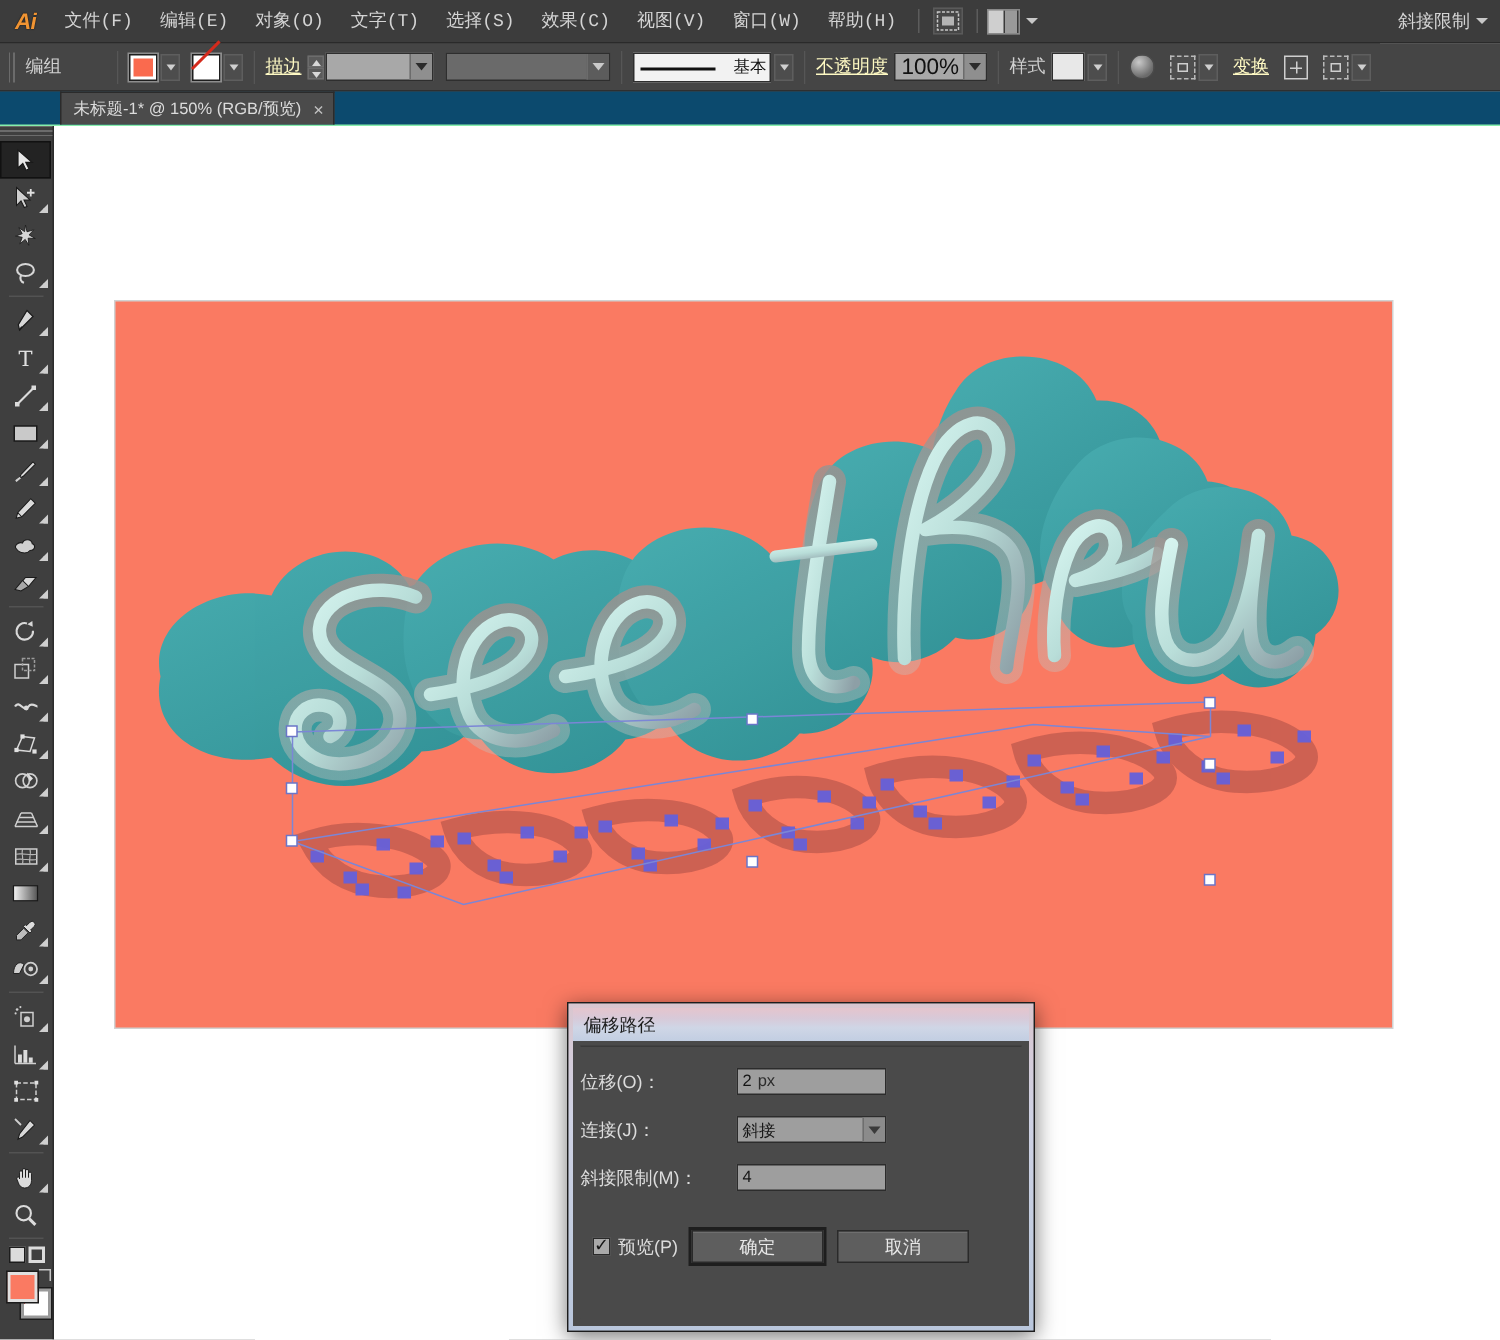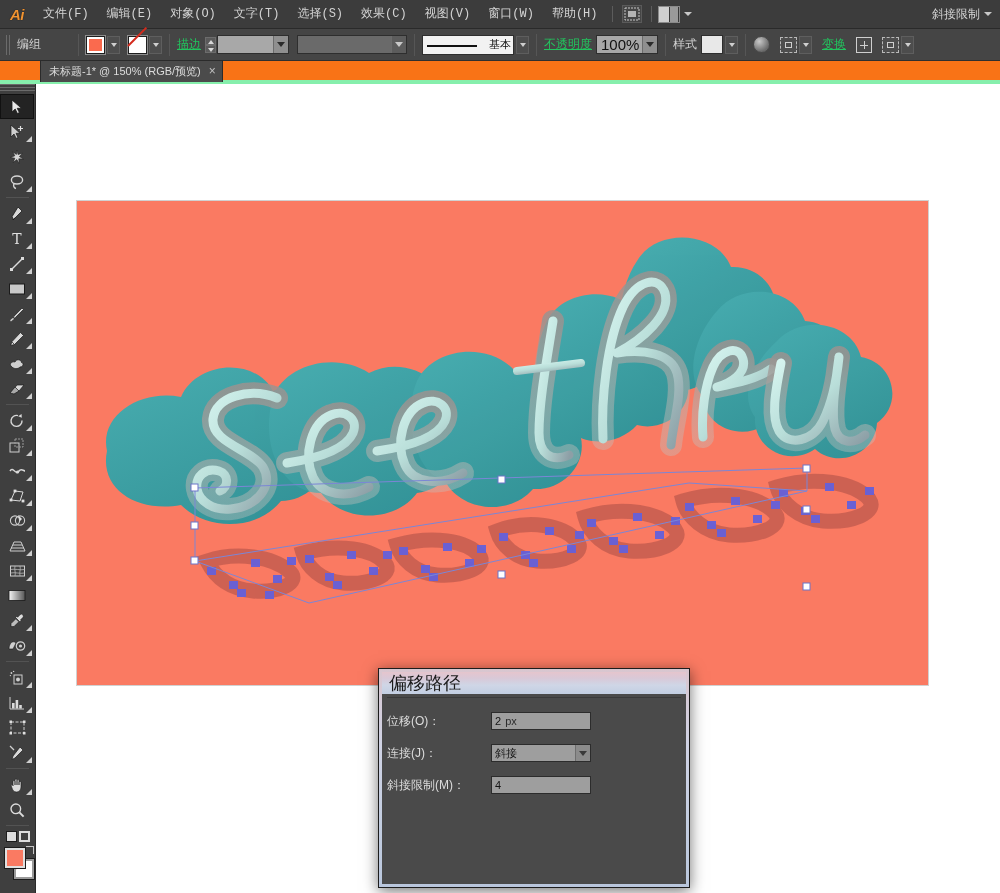--- a/index.html
+++ b/index.html
@@ -57,21 +57,21 @@
   .optbar {
     position: absolute; left: 0; top: 29px; width: 1000px; height: 32px;
     background: #454545;
     border-bottom: 1px solid #2f2f2f;
     display: flex; align-items: center; padding-left: 6px;
   }
   .grip { width: 5px; height: 20px;
     background: repeating-linear-gradient(to right,#6b6b6b 0 1px,transparent 1px 3px);
     margin-right: 6px; }
   .opt-label { color: #d0d0d0; font-size: 12px; white-space: nowrap; }
-  .opt-label.orange { color: #22c55e; text-decoration: underline; }
+  .opt-label.orange { color: #fef9c3; text-decoration: underline; }
   .vsep { width: 1px; height: 22px; background: #353535; border-right: 1px solid #565656; margin: 0 7px; }
   .swatch-wrap { display: flex; align-items: center; }
   .swatch {
     width: 19px; height: 18px; background: #fff; border: 1px solid #1e1e1e;
     position: relative; outline: 1px solid #8d8d8d;
   }
   .swatch .inner { position: absolute; inset: 2px; }
   .swatch .slash {
     position: absolute; left: -1px; top: 50%; width: 26px; height: 2px;
     background: #d42a1c; transform: rotate(-45deg); transform-origin: left center;
@@ -139,21 +139,21 @@
   }
   .sq-icon2::before, .sq-icon2::after {
     content:""; position:absolute; background:#cfcfcf;
   }
   .sq-icon2::before { left:3px; right:3px; top:50%; height:1px; }
   .sq-icon2::after { top:3px; bottom:3px; left:50%; width:1px; }
 
   
   .tabbar {
     position: absolute; left: 0; top: 61px; width: 1000px; height: 23px;
-    background: #f97316; border-bottom: 4px solid #86efac;
+    background: #0c4a6e; border-bottom: 1px solid #86efac;
     display: flex; align-items: center; padding-left: 40px;
   }
   .doctab {
     height: 22px; background: #4b4b4b; border: 1px solid #2b2b2b; border-bottom: none;
     display: flex; align-items: center; padding: 0 6px 0 8px;
     color: #dcdcdc; font-size: 11px; gap: 8px;
   }
   .doctab .close { color: #c0c0c0; font-size: 12px; line-height: 1; }
 
   
@@ -226,21 +226,21 @@
     position: absolute; inset: 0;
     border: 3px solid transparent;
     background:
       linear-gradient(#4a4a4a,#4a4a4a) padding-box,
       linear-gradient(180deg,#d9c6cf 0%,#cfd2e4 35%,#c3cde0 70%,#b9c6dc 100%) border-box;
   }
   .dlg-title {
     position: absolute; left: 3px; top: 3px; right: 3px; height: 22px;
     background: linear-gradient(180deg,#e5c5cd 0%,#d8c9d8 30%,#cfd6e6 60%,#c2cee2 100%);
     display: flex; align-items: center; padding-left: 7px;
-    color: #1b1b1b; font-size: 18px;
+    color: #1b1b1b; font-size: 12px;
   }
   .dlg-body {
     position: absolute; left: 8px; top: 28px; right: 8px; bottom: 8px;
     background: #4a4a4a;
     border-top: 1px solid #3a3a3a;
   }
   .dlg-row {
     display: flex; align-items: center; margin-top: 14px;
   }
   .dlg-lbl {
@@ -825,16 +825,24 @@
         </div>
       </div>
 
       <div class="dlg-row">
         <div class="dlg-lbl">斜接限制(M)：</div>
         <div class="dlg-input">
           <span>4</span>
         </div>
       </div>
 
+      <div class="dlg-foot">
+        <div style="display:flex;align-items:center">
+          <span class="chk"></span>
+          <span class="chk-label">预览(P)</span>
+        </div>
+        <div class="dlg-btn default">确定</div>
+        <div class="dlg-btn">取消</div>
+      </div>
     </div>
   </div>
 
 </div>
 
 </body></html>

